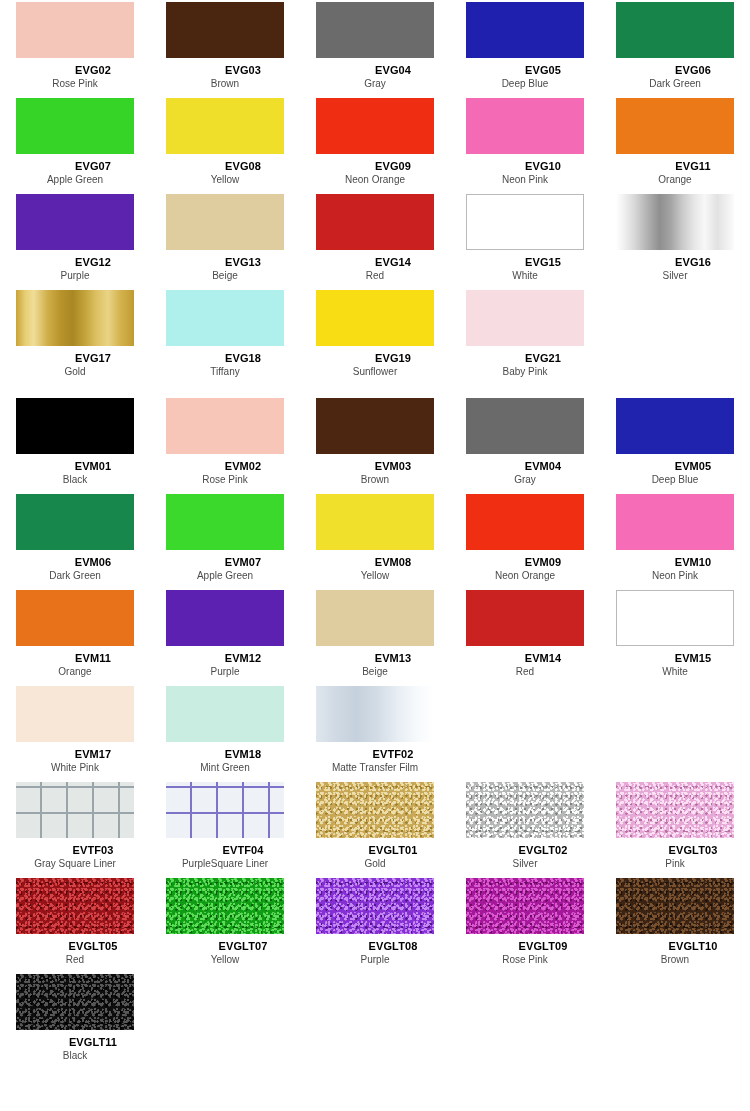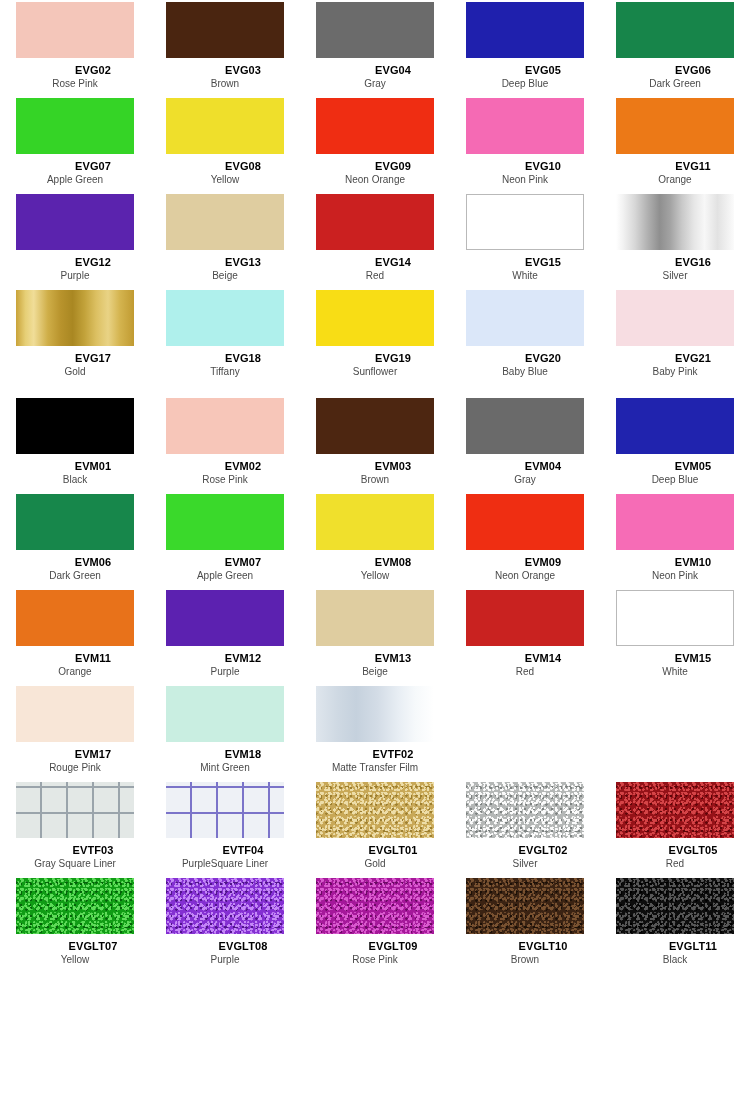--- a/index.html
+++ b/index.html
@@ -272,25 +272,20 @@
         <div class="swatch" style="background: rgb(175, 240, 236);"></div>
         <div class="code">EVG18</div>
         <div class="name">Tiffany</div>
       </div>
       <div class="cell">
         <div class="swatch" style="background: rgb(248, 221, 21);"></div>
         <div class="code">EVG19</div>
         <div class="name">Sunflower</div>
       </div>
       <div class="cell">
-        <div class="swatch" style="background: rgb(219, 231, 249);"></div>
-        <div class="code">EVG20</div>
-        <div class="name">Baby Blue</div>
-      </div>
-      <div class="cell">
         <div class="swatch" style="background: rgb(247, 221, 226);"></div>
         <div class="code">EVG21</div>
         <div class="name">Baby Pink</div>
       </div>
     </div>
     <div class="section evm">
       <div class="cell">
         <div class="swatch" style="background: rgb(0, 0, 0);"></div>
         <div class="code">EVM01</div>
         <div class="name">Black</div>
@@ -361,21 +356,21 @@
         <div class="name">Red</div>
       </div>
       <div class="cell">
         <div class="swatch bordered" style="background: rgb(255, 255, 255);"></div>
         <div class="code">EVM15</div>
         <div class="name">White</div>
       </div>
       <div class="cell">
         <div class="swatch" style="background: rgb(248, 230, 215);"></div>
         <div class="code">EVM17</div>
-        <div class="name">Rouge Pink</div>
+        <div class="name">White Pink</div>
       </div>
       <div class="cell">
         <div class="swatch" style="background: rgb(201, 238, 225);"></div>
         <div class="code">EVM18</div>
         <div class="name">Mint Green</div>
       </div>
       <div class="cell">
         <div class="swatch fx-matte-film"></div>
         <div class="code">EVTF02</div>
         <div class="name">Matte Transfer Film</div>
@@ -396,20 +391,25 @@
         <div class="swatch fx-glitter" style="--g-base: #c8a857; --g-hi: #f0e0ad; --g-lo: #9b7d2e; --g-spark: #f0e0ad;"></div>
         <div class="code">EVGLT01</div>
         <div class="name">Gold</div>
       </div>
       <div class="cell">
         <div class="swatch fx-glitter" style="--g-base: #b4b7b6; --g-hi: #ffffff; --g-lo: #7c8180; --g-spark: #ffffff;"></div>
         <div class="code">EVGLT02</div>
         <div class="name">Silver</div>
       </div>
       <div class="cell">
+        <div class="swatch fx-glitter" style="--g-base: #e6a8d6; --g-hi: #ffe3f6; --g-lo: #b2709f; --g-spark: #ffe3f6;"></div>
+        <div class="code">EVGLT03</div>
+        <div class="name">Pink</div>
+      </div>
+      <div class="cell">
         <div class="swatch fx-glitter" style="--g-base: #951218; --g-hi: #d9474a; --g-lo: #5c0609; --g-spark: #d9474a;"></div>
         <div class="code">EVGLT05</div>
         <div class="name">Red</div>
       </div>
       <div class="cell">
         <div class="swatch fx-glitter" style="--g-base: #109c15; --g-hi: #64e05e; --g-lo: #05600a; --g-spark: #64e05e;"></div>
         <div class="code">EVGLT07</div>
         <div class="name">Yellow</div>
       </div>
       <div class="cell">

